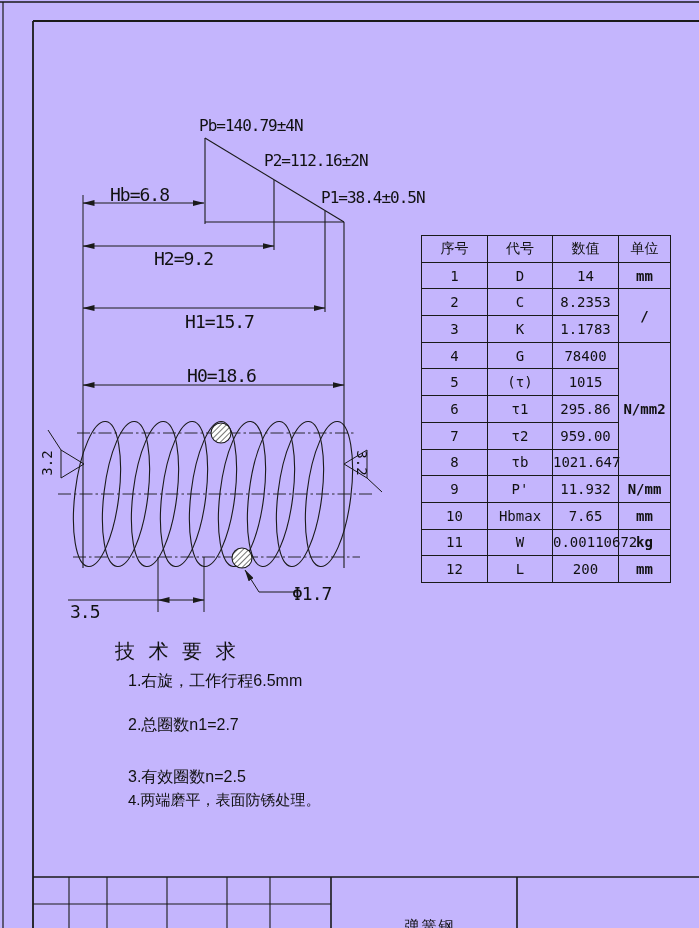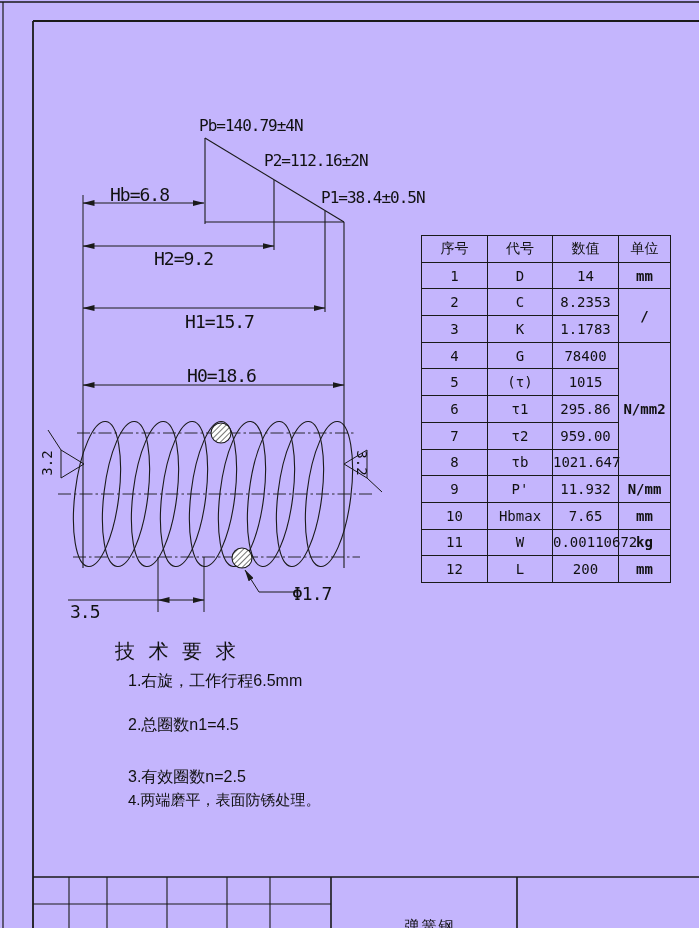--- a/index.html
+++ b/index.html
@@ -228,20 +228,20 @@
       <td>L</td>
       <td>200</td>
       <td class="unit">mm</td>
     </tr>
   </tbody>
     </table>
 
   <div class="tech cjk">
     <div class="tech-title">技 术 要 求</div>
     <div class="tech-item" style="top:33px;font-size:16px;">1.右旋，工作行程6.5mm</div>
-    <div class="tech-item" style="top:77px;font-size:16px;">2.总圈数n1=4.5</div>
+    <div class="tech-item" style="top:77px;font-size:16px;">2.总圈数n1=2.7</div>
     <div class="tech-item" style="top:129px;font-size:16px;">3.有效圈数n=2.5</div>
     <div class="tech-item" style="top:153px;font-size:15px;">4.两端磨平，表面防锈处理。</div>
   </div>
 
   <div class="lbl cjk tb-material">弹簧钢</div>
 
 </div>
 
 </body></html>

